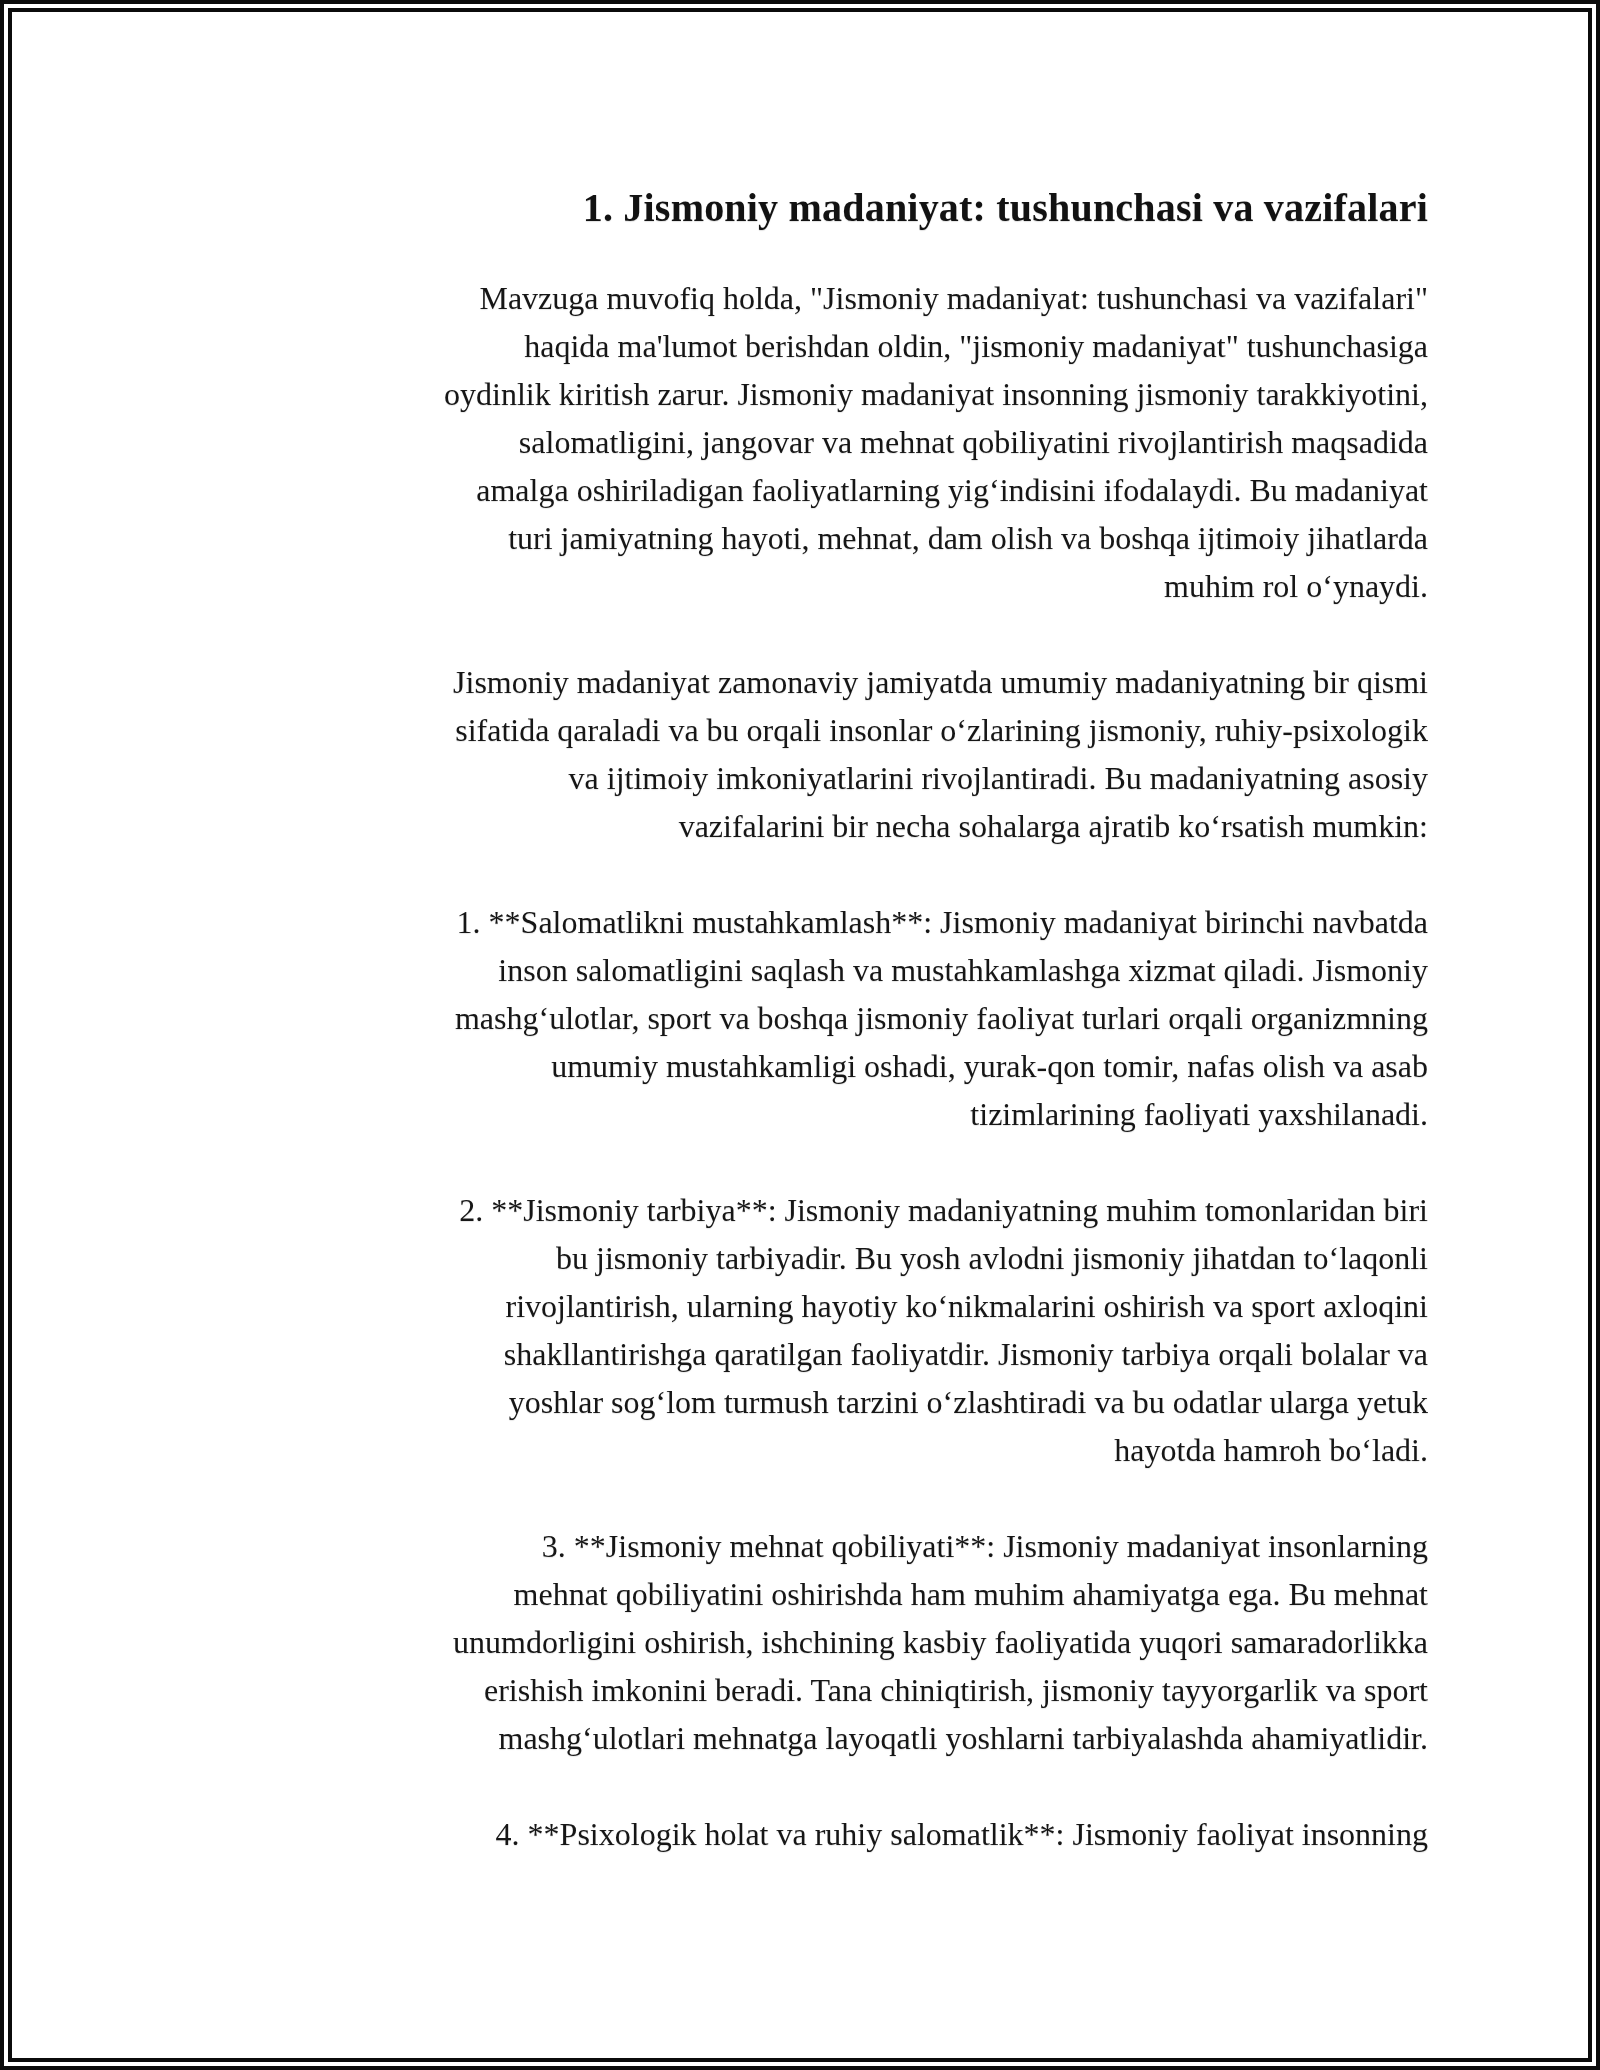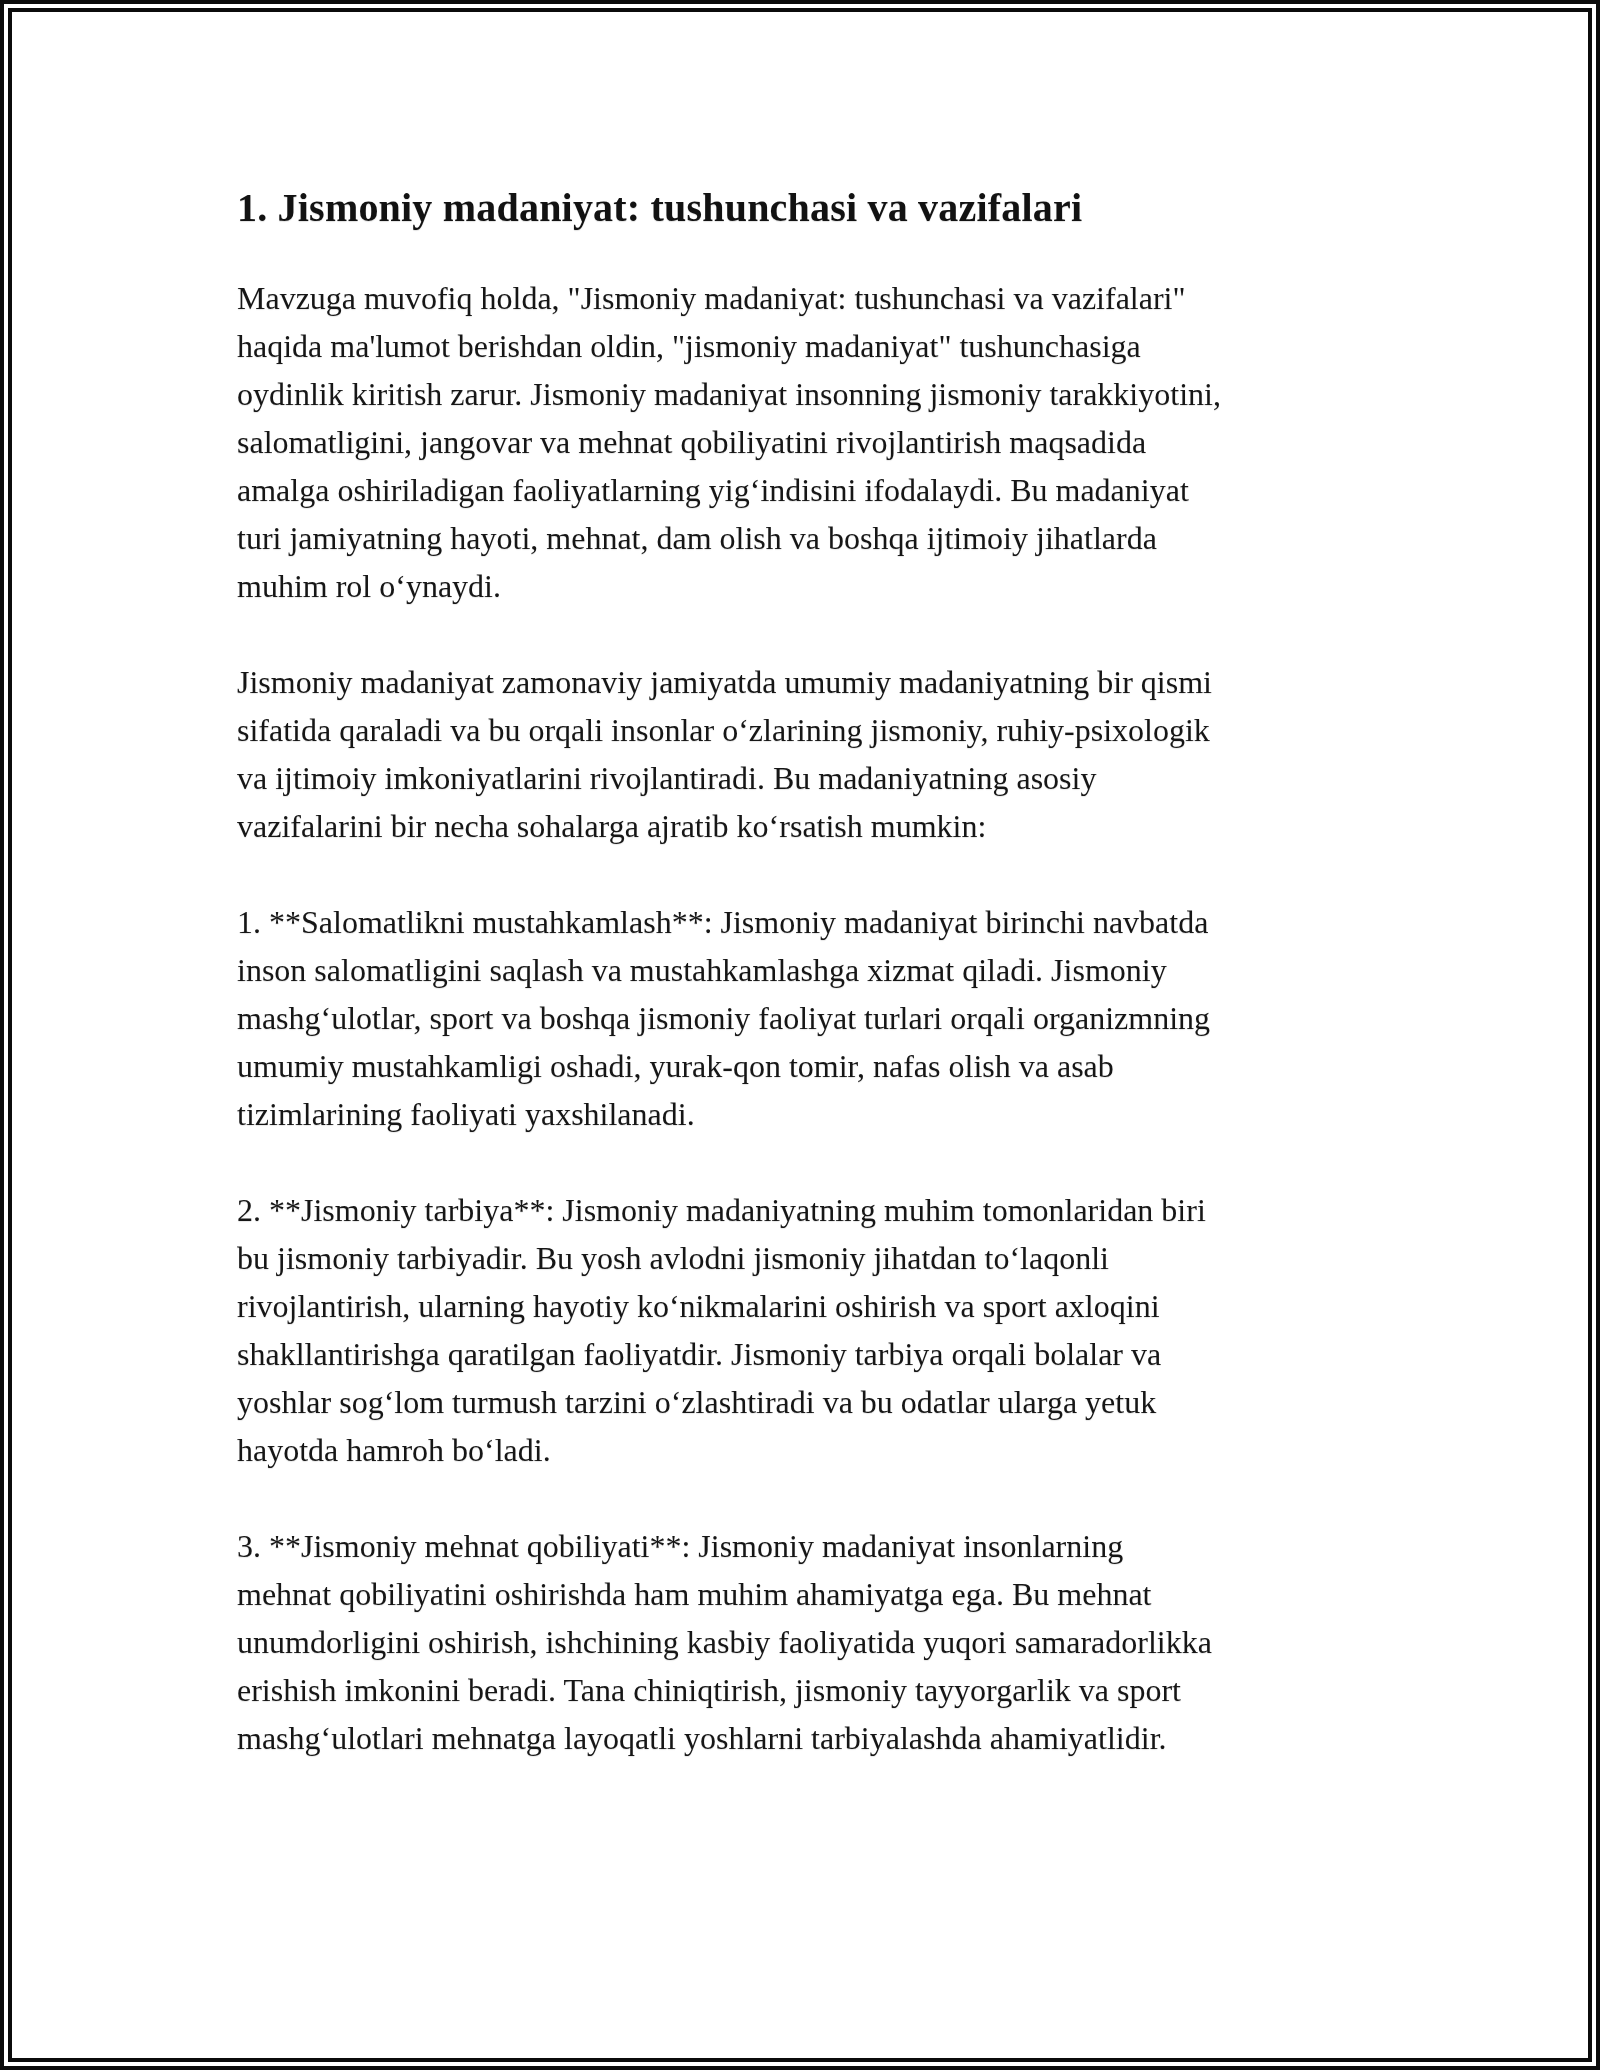--- a/index.html
+++ b/index.html
@@ -8,20 +8,21 @@
     background: #ffffff;
   }
   .page {
     position: relative;
     width: 1600px;
     height: 2070px;
     box-sizing: border-box;
     background: #ffffff;
     border: 4px solid #0b0b0b;
     padding: 4px;
+    text-align: right;
   }
   .page-inner {
     width: 100%;
     height: 100%;
     box-sizing: border-box;
     border: 4px solid #0b0b0b;
     padding: 172px 160px 40px 225px;
     overflow: hidden;
   }
   .title {
@@ -70,14 +71,15 @@
 bu jismoniy tarbiyadir. Bu yosh avlodni jismoniy jihatdan toʻlaqonli
 rivojlantirish, ularning hayotiy koʻnikmalarini oshirish va sport axloqini
 shakllantirishga qaratilgan faoliyatdir. Jismoniy tarbiya orqali bolalar va
 yoshlar sogʻlom turmush tarzini oʻzlashtiradi va bu odatlar ularga yetuk
 hayotda hamroh boʻladi.</p>
     <p class="para">3. **Jismoniy mehnat qobiliyati**: Jismoniy madaniyat insonlarning
 mehnat qobiliyatini oshirishda ham muhim ahamiyatga ega. Bu mehnat
 unumdorligini oshirish, ishchining kasbiy faoliyatida yuqori samaradorlikka
 erishish imkonini beradi. Tana chiniqtirish, jismoniy tayyorgarlik va sport
 mashgʻulotlari mehnatga layoqatli yoshlarni tarbiyalashda ahamiyatlidir.</p>
+    <p class="para">4. **Psixologik holat va ruhiy salomatlik**: Jismoniy faoliyat insonning</p>
   </div>
 </div>
 
 </body></html>

